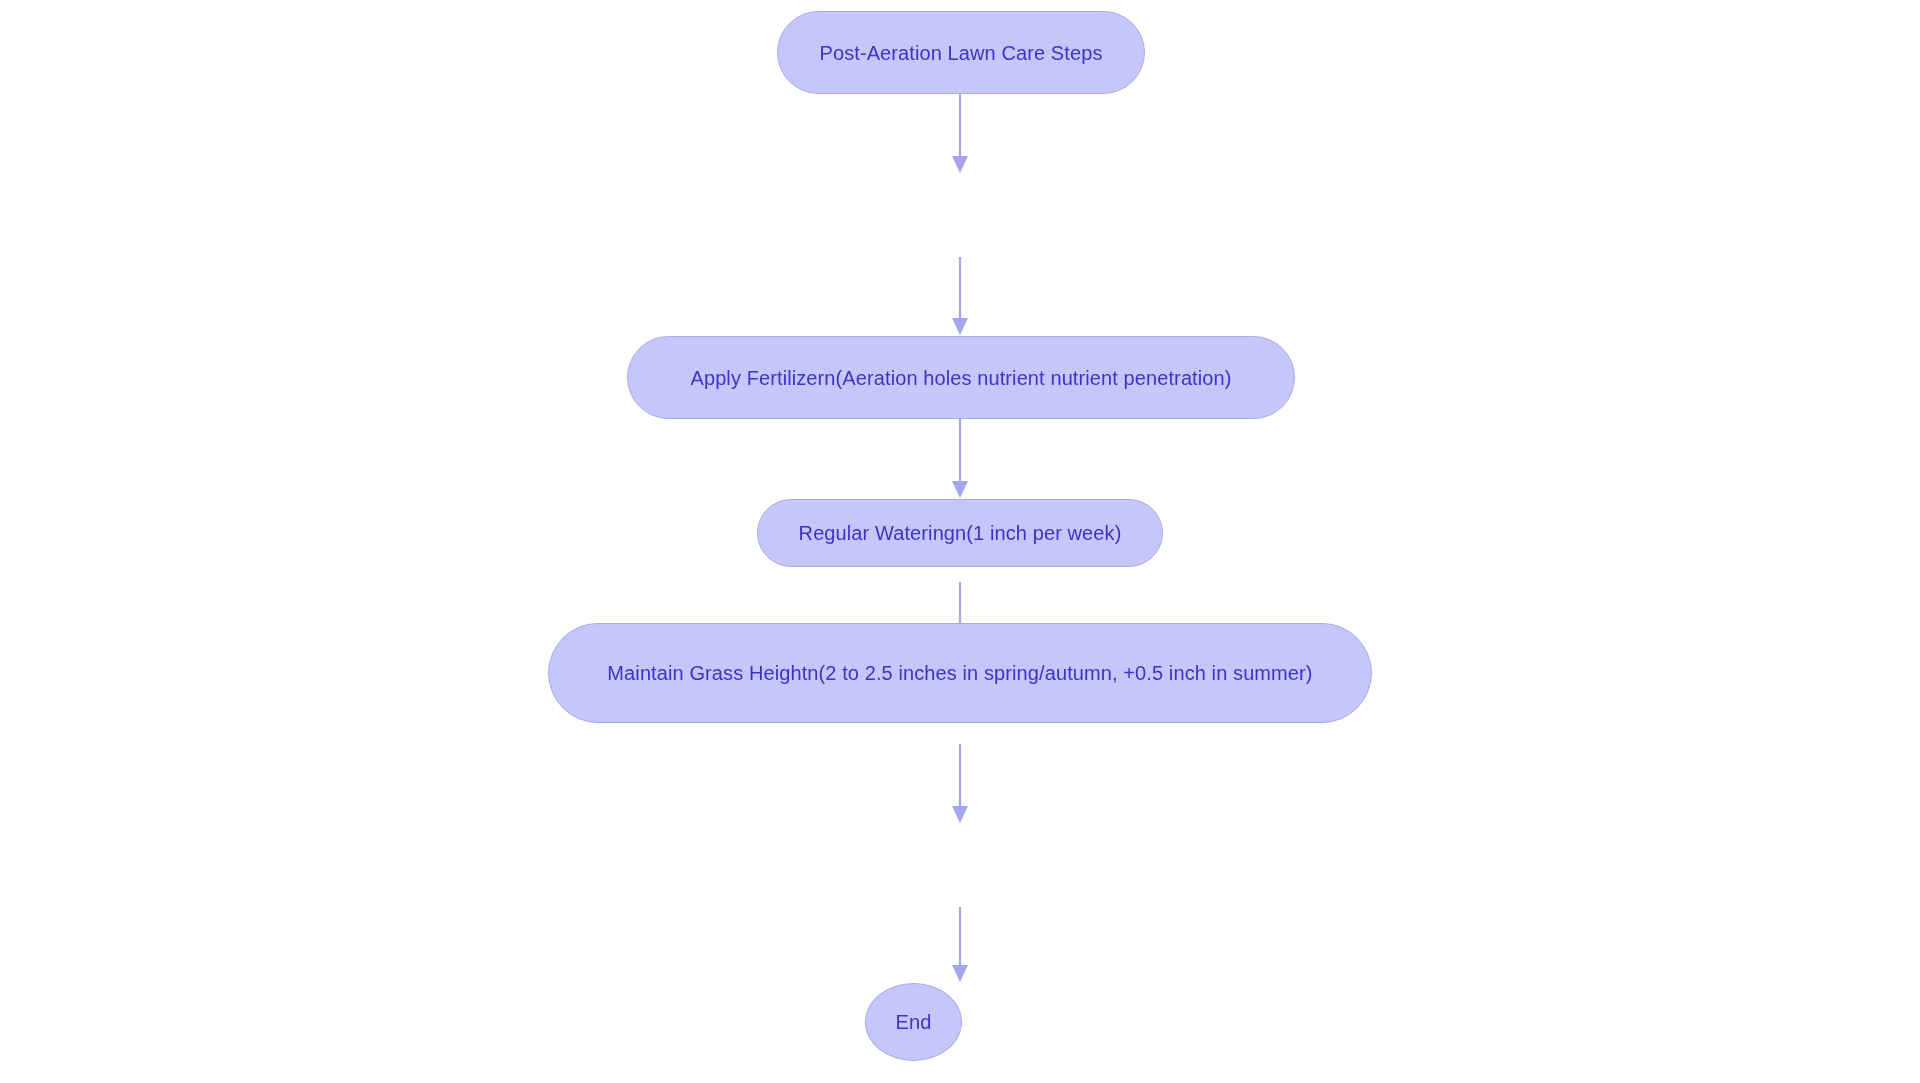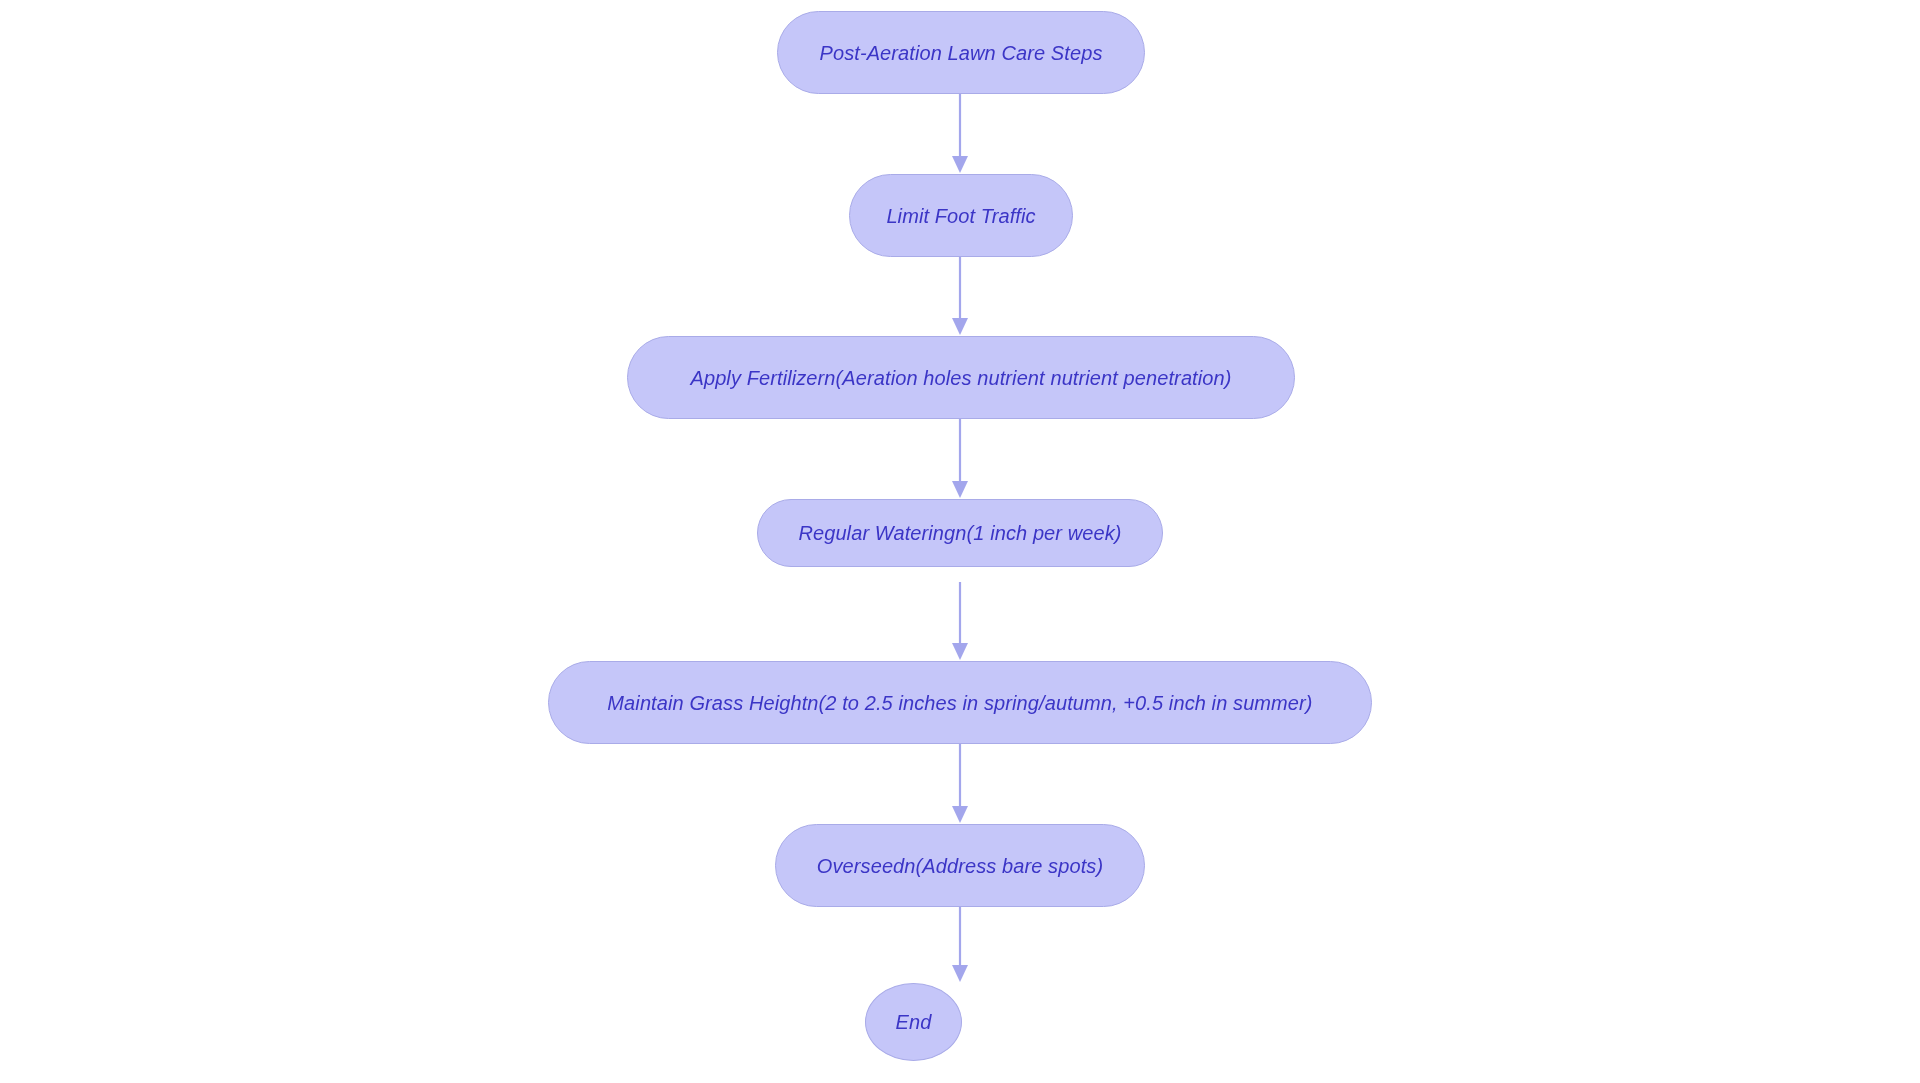--- a/index.html
+++ b/index.html
@@ -35,21 +35,20 @@
     letter-spacing: 0.1px;
     line-height: 1.2;
     white-space: nowrap;
     text-align: center;
     -webkit-font-smoothing: antialiased;
   }
   .node-label {
     display: block;
     padding: 0 14px;
     color: #3b35c6;
-    font-style: italic;
   }
   .edge {
     position: absolute;
     pointer-events: none;
   }
   .edge svg {
     display: block;
     overflow: visible;
   }
 </style>
@@ -97,37 +96,31 @@
     <svg width="32" height="76" viewBox="0 0 32 76">
       <line x1="16" y1="0" x2="16" y2="64" stroke="#a3a6ec" stroke-width="2.2"></line>
       <polygon points="8,58 24,58 16,75" fill="#a3a6ec"></polygon>
     </svg>
   </div>
 
   <div class="node" style="left:777px; top:11px; width:368px; height:83px;">
     <span class="node-label">Post-Aeration Lawn Care Steps</span>
   </div>
 
-  <div class="node" style="left:849px; top:174px; width:224px; height:83px;">
-    <span class="node-label">Limit Foot Traffic</span>
-  </div>
 
   <div class="node" style="left:627px; top:336px; width:668px; height:83px;">
     <span class="node-label">Apply Fertilizern(Aeration holes nutrient nutrient penetration)</span>
   </div>
 
   <div class="node" style="left:757px; top:499px; width:406px; height:68px;">
     <span class="node-label">Regular Wateringn(1 inch per week)</span>
   </div>
 
-  <div class="node" style="left:548px; top:661px; width:824px; height:83px;">
+  <div class="node" style="left:548px; top:623px; width:824px; height:100px;">
     <span class="node-label">Maintain Grass Heightn(2 to 2.5 inches in spring/autumn, +0.5 inch in summer)</span>
   </div>
 
-  <div class="node" style="left:775px; top:824px; width:370px; height:83px;">
-    <span class="node-label">Overseedn(Address bare spots)</span>
-  </div>
 
   <div class="node" style="left:865px; top:983px; width:97px; height:78px; border-radius:50%;">
     <span class="node-label">End</span>
   </div>
 
 </div>
 
 </body></html>

